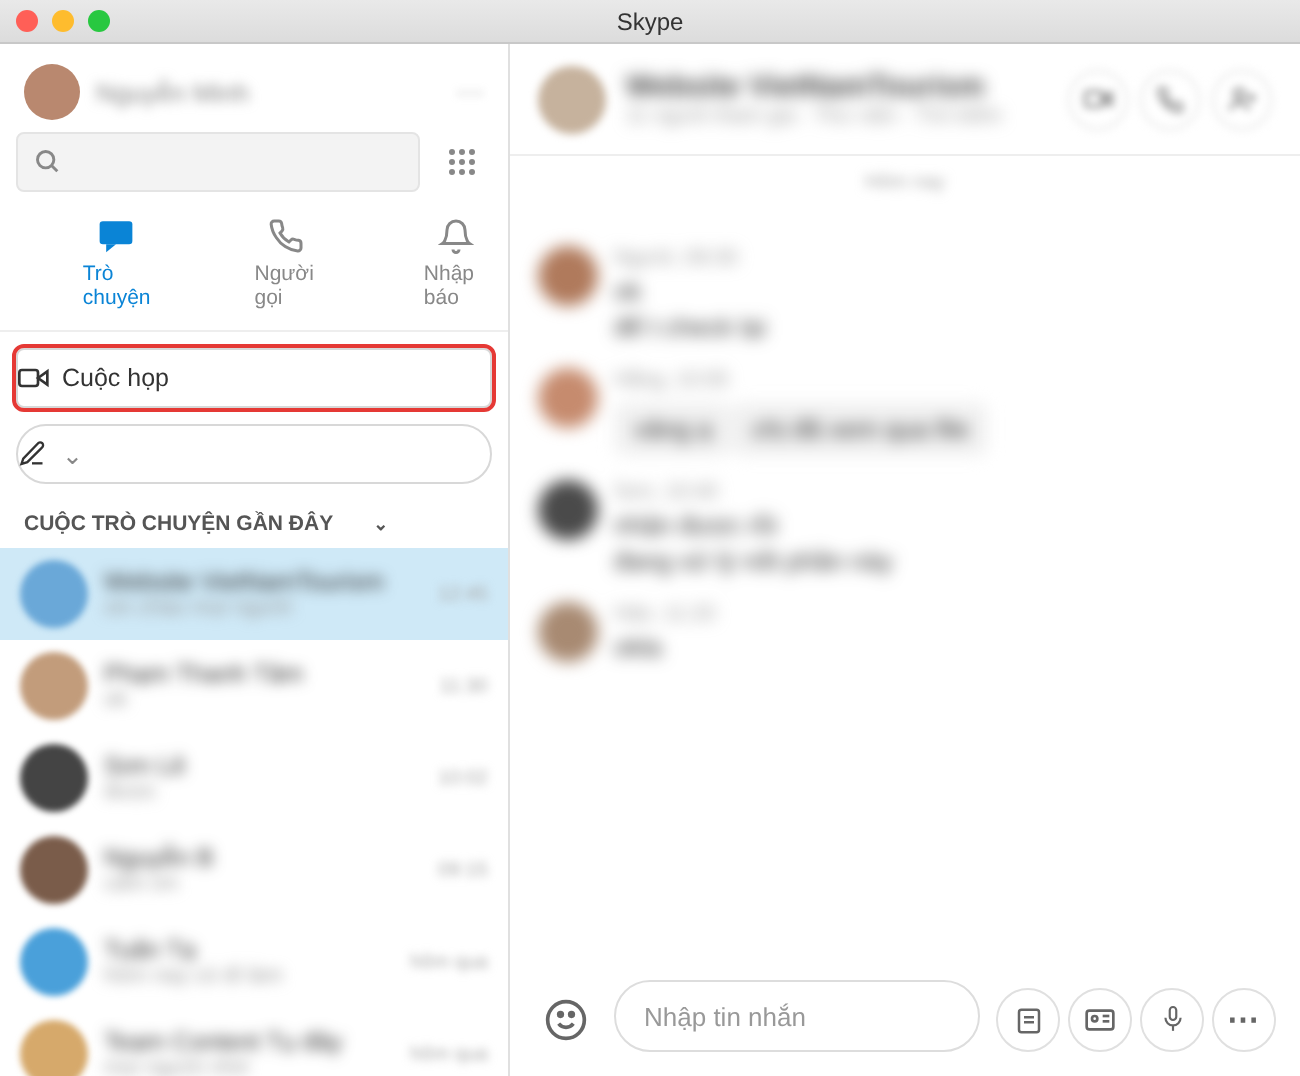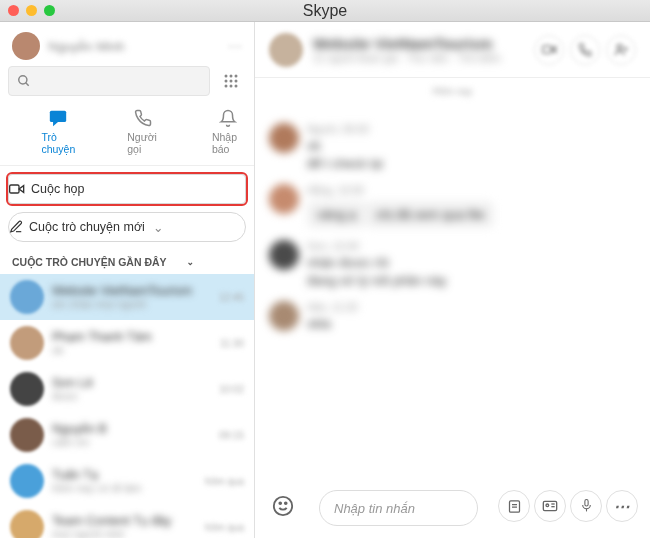--- a/index.html
+++ b/index.html
@@ -2,21 +2,21 @@
 <html><head>
 <meta charset="utf-8">
 <style>
 * { margin: 0; padding: 0; box-sizing: border-box; font-family: -apple-system, BlinkMacSystemFont, "Segoe UI", sans-serif; }
 body { width: 650px; height: 538px; overflow: hidden; background: #fff; }
 
 .titlebar { height: 22px; background: linear-gradient(#e9e9e9,#dcdcdc); display: flex; align-items: center; padding: 0 8px; position: relative; border-bottom: 1px solid #c8c8c8; }
 .traffic { display: flex; gap: 7px; }
 .traffic span { width: 11px; height: 11px; border-radius: 50%; display: block; }
 .tra-r { background: #ff5f57; } .tra-y { background: #febc2e; } .tra-g { background: #28c840; }
-.title { position: absolute; left: 50%; transform: translateX(-50%); font-size: 16px; color: #333; }
+.title { position: absolute; left: 50%; transform: translateX(-50%); font-size: 12px; color: #333; }
 
 .app { display: flex; height: calc(100% - 22px); }
 .sidebar { width: 255px; background: #fff; border-right: 1px solid #e0e0e0; display: flex; flex-direction: column; }
 .main { flex: 1; display: flex; flex-direction: column; min-width: 0; }
 
 .profile-row { display: flex; align-items: center; padding: 10px 12px 6px; }
 .avatar { width: 28px; height: 28px; border-radius: 50%; background: #b9886f; margin-right: 8px; }
 .profile-name { font-size: 13px; color: #888; filter: blur(3px); }
 .more-btn { margin-left: auto; color: #aaa; font-size: 14px; filter: blur(2px); }
 
@@ -58,21 +58,21 @@
 .messages { flex: 1; overflow: hidden; padding: 8px 14px; filter: blur(4px); }
 .msg-grp { display: flex; gap: 8px; margin: 10px 0; }
 .msg-grp .ma { width: 30px; height: 30px; border-radius: 50%; flex-shrink: 0; }
 .msg-body { flex: 1; }
 .msg-meta { font-size: 10.5px; color: #999; margin-bottom: 3px; }
 .msg-txt { font-size: 13px; color: #333; margin: 3px 0; }
 .bubble { background: #f1f1f1; border-radius: 6px; padding: 6px 10px; display: inline-block; margin: 2px 0; }
 
 .divider { text-align: center; font-size: 10px; color: #aaa; margin: 8px 0; filter: blur(3px); }
 
-.composer { padding: 8px 12px 12px; display: flex; align-items: flex-start; gap: 20px; font-style: italic; }
+.composer { padding: 8px 12px 12px; display: flex; align-items: flex-end; gap: 8px; }
 .emoji-btn { width: 32px; height: 32px; display: flex; align-items: center; justify-content: center; color: #666; cursor: pointer; }
 .compose-input { flex: 1; height: 36px; border: 1px solid #ddd; border-radius: 18px; padding: 0 14px; display: flex; align-items: center; font-size: 13px; color: #999; }
 .comp-acts { display: flex; gap: 4px; }
 .comp-acts .cb { width: 32px; height: 32px; border: 1px solid #e0e0e0; border-radius: 50%; display: flex; align-items: center; justify-content: center; color: #666; cursor: pointer; }
 </style>
 </head>
 <body>
 
 <div class="titlebar">
   <div class="traffic">
@@ -148,21 +148,20 @@
           <path d="M15 9l7-5v10l-7-5z"></path>
         </svg>
       <span>Cuộc họp</span>
     </div>
 
     <div class="action-btn">
       <svg width="14" height="14" viewBox="0 0 24 24" fill="none" stroke="#333" stroke-width="2">
           <path d="M12 20h9"></path>
           <path d="M17 3a2.5 2.5 0 1 1 3.5 3.5L8 19l-5 1.5L4.5 16 17 3z"></path>
         </svg>
-      <span>Cuộc trò chuyện mới</span>
       <span class="chev">⌄</span>
     </div>
 
     <div class="recent-hdr">
       <span>CUỘC TRÒ CHUYỆN GẦN ĐÂY</span>
       <span class="chev">⌄</span>
     </div>
 
     <div class="convo-list" id="convo-list">
         <div class="convo sel">

